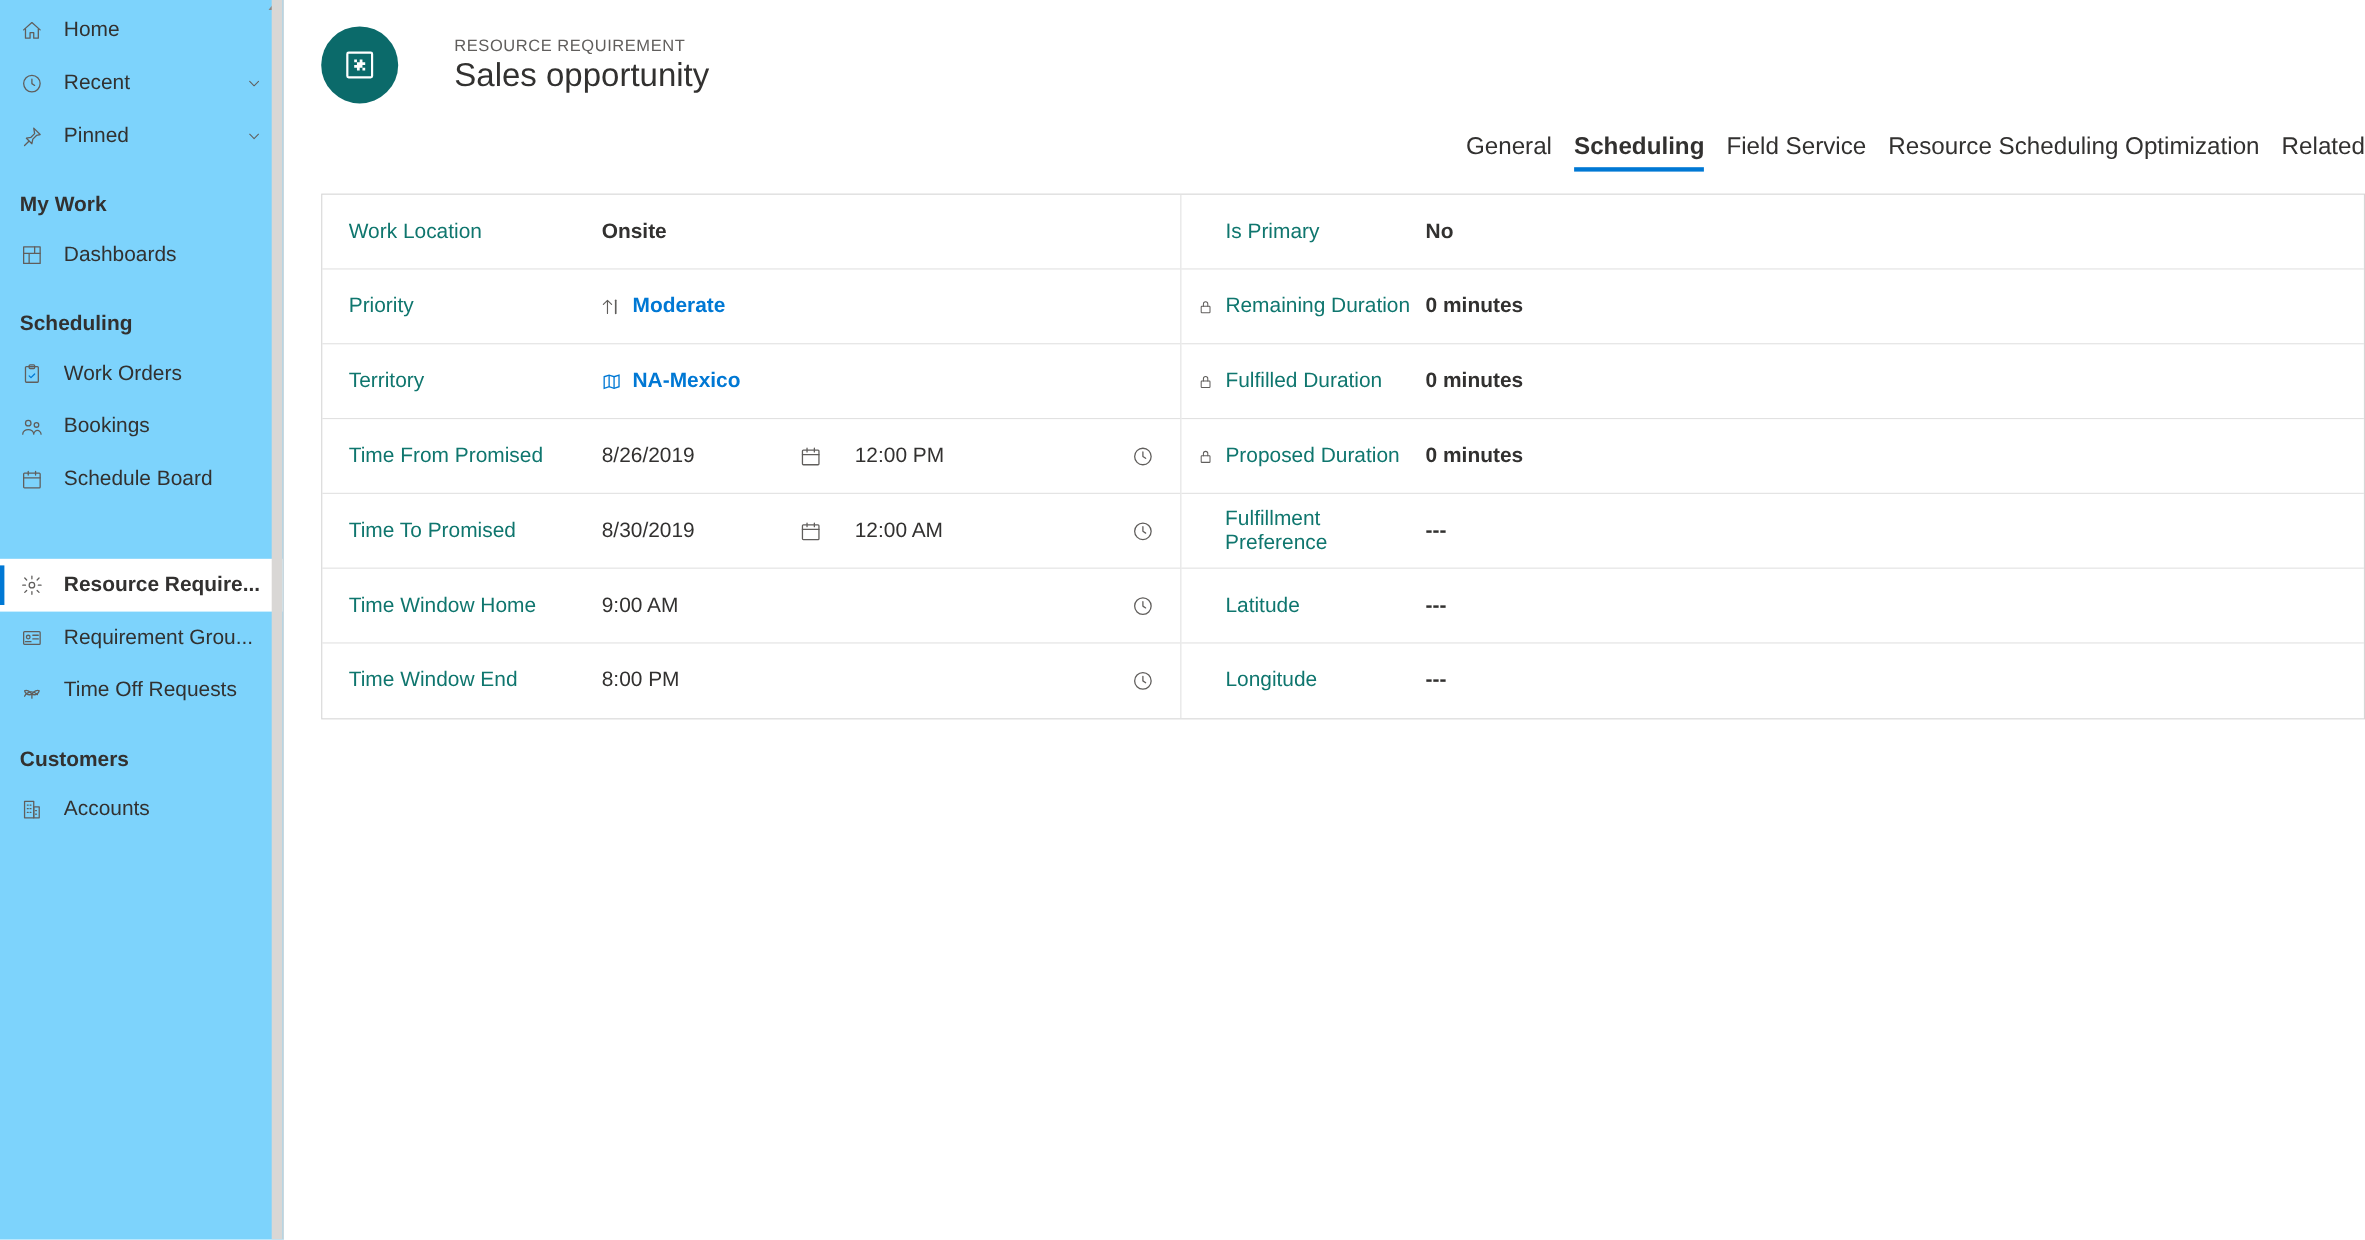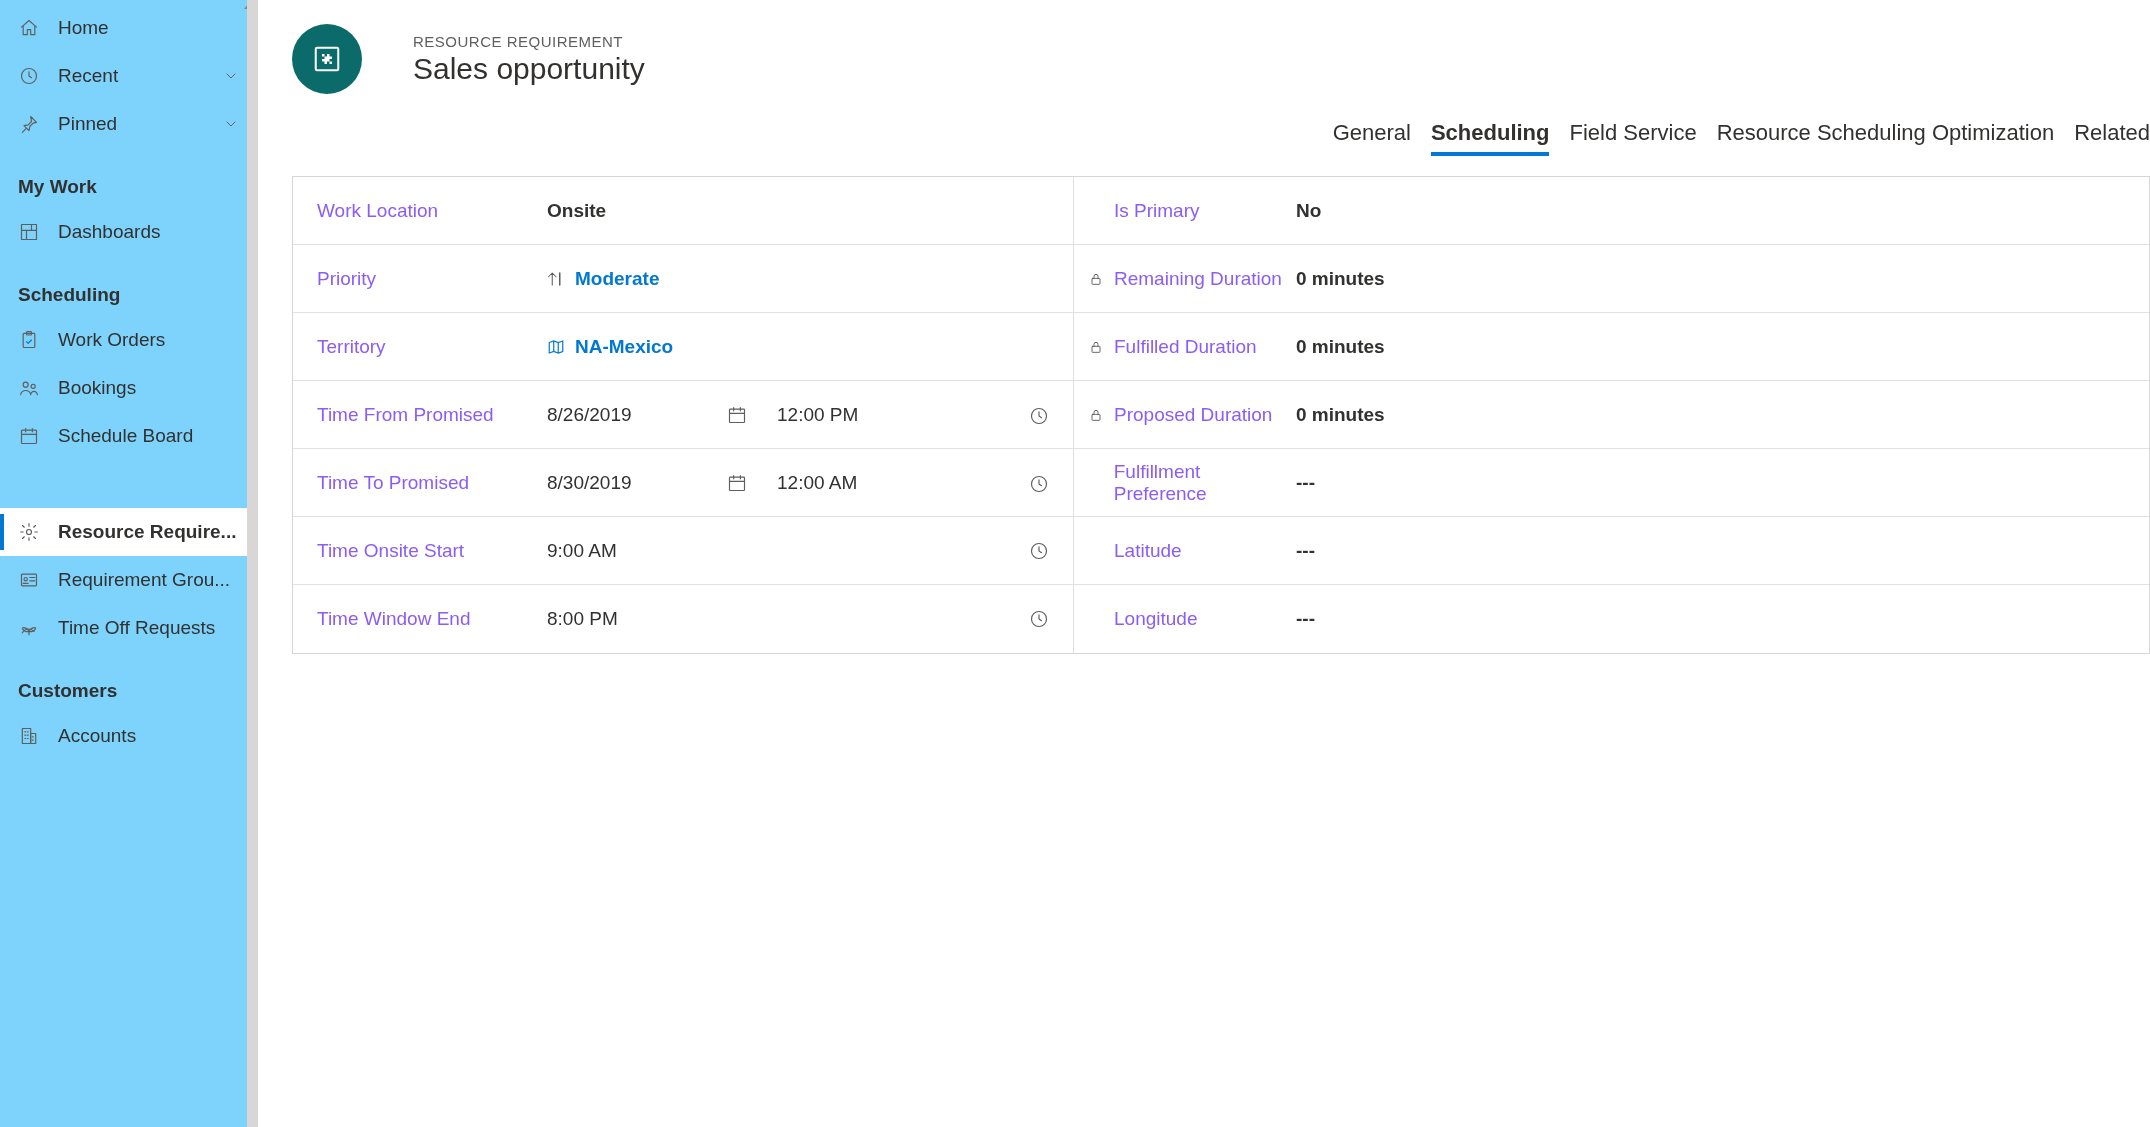--- a/index.html
+++ b/index.html
@@ -120,30 +120,30 @@
   .row {
     display: flex;
     align-items: center;
     min-height: 68px;
     border-bottom: 1px solid #e1e1e1;
     padding: 0 24px 0 24px;
   }
   .row:last-child { border-bottom: none; }
   .row .label {
     width: 230px;
-    color: #8b5cf6;
+    color: #0f766e;
     flex-shrink: 0;
   }
   .col-right .row .label { width: 210px; display: flex; align-items: center; gap: 8px; }
   .row .value { flex: 1; display: flex; align-items: center; gap: 10px; color: #323130; font-weight: 400; }
   .row .value.bold { font-weight: 600; }
   .row .link { color: #0078d4; font-weight: 600; }
   .row .cal-icon, .row .clock-icon { color: #605e5c; }
   .row .cell-date { width: 200px; display: flex; align-items: center; justify-content: space-between; }
-  .row .cell-time { flex: 1; display: flex; align-items: flex-end; justify-content: space-between; padding-left: 30px; }
+  .row .cell-time { flex: 1; display: flex; align-items: center; justify-content: space-between; padding-left: 30px; }
   .col-right .row { padding-left: 12px; }
   .col-right .row .label .lock-slot { width: 20px; display: inline-flex; justify-content: center; }
   .col-right .row .value { font-weight: 600; }
   svg { display: block; }
 </style>
 </head>
 <body>
 
 <nav class="sidebar">
   <div class="sidebar-scroll-arrow">
@@ -363,21 +363,21 @@
             <span>12:00 AM</span>
             <span class="clock-icon">
               <svg width="20" height="20" viewBox="0 0 24 24" stroke="#605e5c" stroke-width="1.4" fill="none" stroke-linecap="round" stroke-linejoin="round">
                 <circle cx="12" cy="12" r="9"></circle>
                 <path d="M12 7v5l3 2"></path>
               </svg>
             </span>
           </div>
         </div>
         <div class="row">
-          <div class="label">Time Onsite Start</div>
+          <div class="label">Time Window Home</div>
           <div class="value" style="justify-content:space-between">
             <span>9:00 AM</span>
             <span class="clock-icon">
               <svg width="20" height="20" viewBox="0 0 24 24" stroke="#605e5c" stroke-width="1.4" fill="none" stroke-linecap="round" stroke-linejoin="round">
                 <circle cx="12" cy="12" r="9"></circle>
                 <path d="M12 7v5l3 2"></path>
               </svg>
             </span>
           </div>
         </div>

